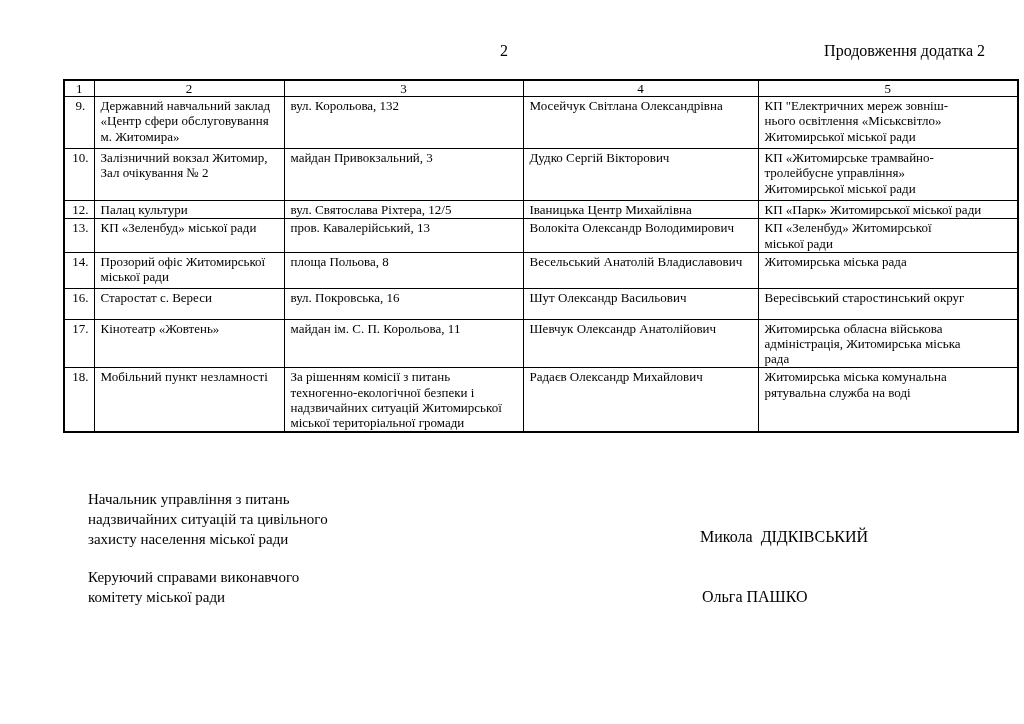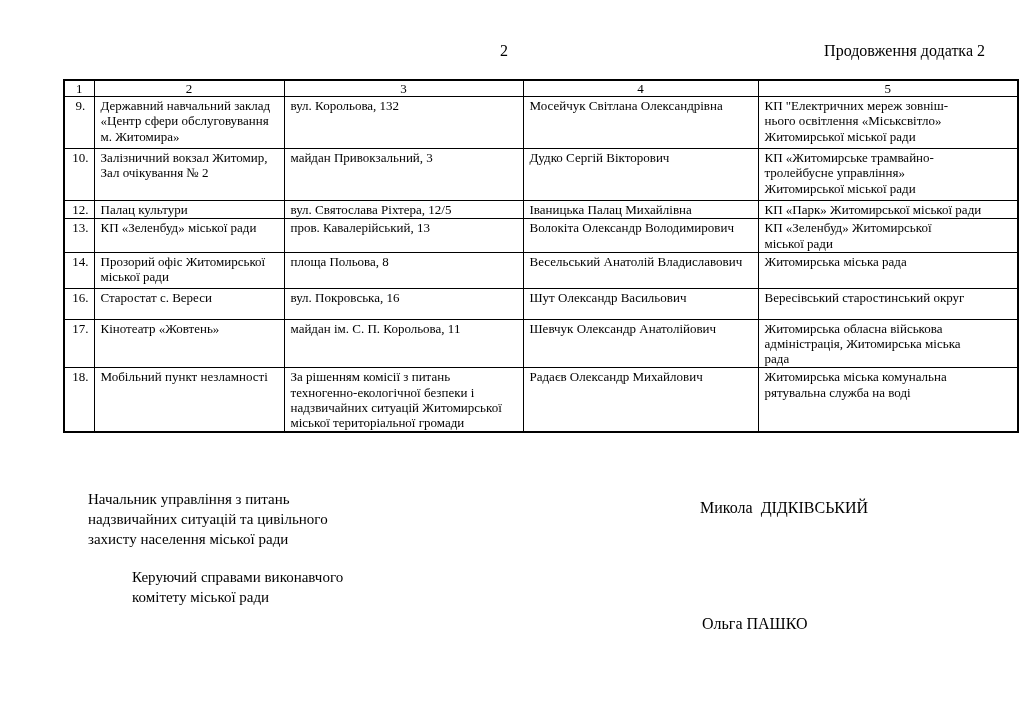--- a/index.html
+++ b/index.html
@@ -33,23 +33,23 @@
   table.doc{border:2px solid #000;}
   table.doc th{font-weight:normal;text-align:center;padding:0 2px;}
   td.numcell{text-align:center;padding:1px 2px;}
   td.orgcell{padding-left:4px;}
   .celltext{white-space:pre-line;}
 
   
   .sig-title{position:absolute;left:88px;font-size:15px;line-height:20px;white-space:pre-line;}
   .sig-name{position:absolute;font-size:16px;line-height:20px;white-space:pre;}
   #sig1-title{top:489px;}
-  #sig1-name{left:700px;top:498px;}
-  #sig2-title{top:567px;margin-left:44px;}
-  #sig2-name{left:702px;top:614px;}
+  #sig1-name{left:700px;top:527px;}
+  #sig2-title{top:567px;}
+  #sig2-name{left:702px;top:587px;}
 </style>
 </head>
 <body>
 
 <div id="page">
 
   <div class="pagehead">
     <span class="page-num">2</span>
     <span class="continuation">Продовження додатка 2</span>
   </div>
@@ -119,21 +119,21 @@
       <td class="numcell">
             <div class="celltext">12.</div>
           </td>
       <td>
             <div class="celltext">Палац культури</div>
           </td>
       <td>
             <div class="celltext">вул. Святослава Ріхтера, 12/5</div>
           </td>
       <td>
-            <div class="celltext">Іваницька Палац Михайлівна</div>
+            <div class="celltext">Іваницька Центр Михайлівна</div>
           </td>
       <td class="orgcell">
             <div class="celltext">КП «Парк» Житомирської міської ради</div>
           </td>
     </tr>
 
     <tr style="height:33px">
       <td class="numcell">
             <div class="celltext">13.</div>
           </td>

